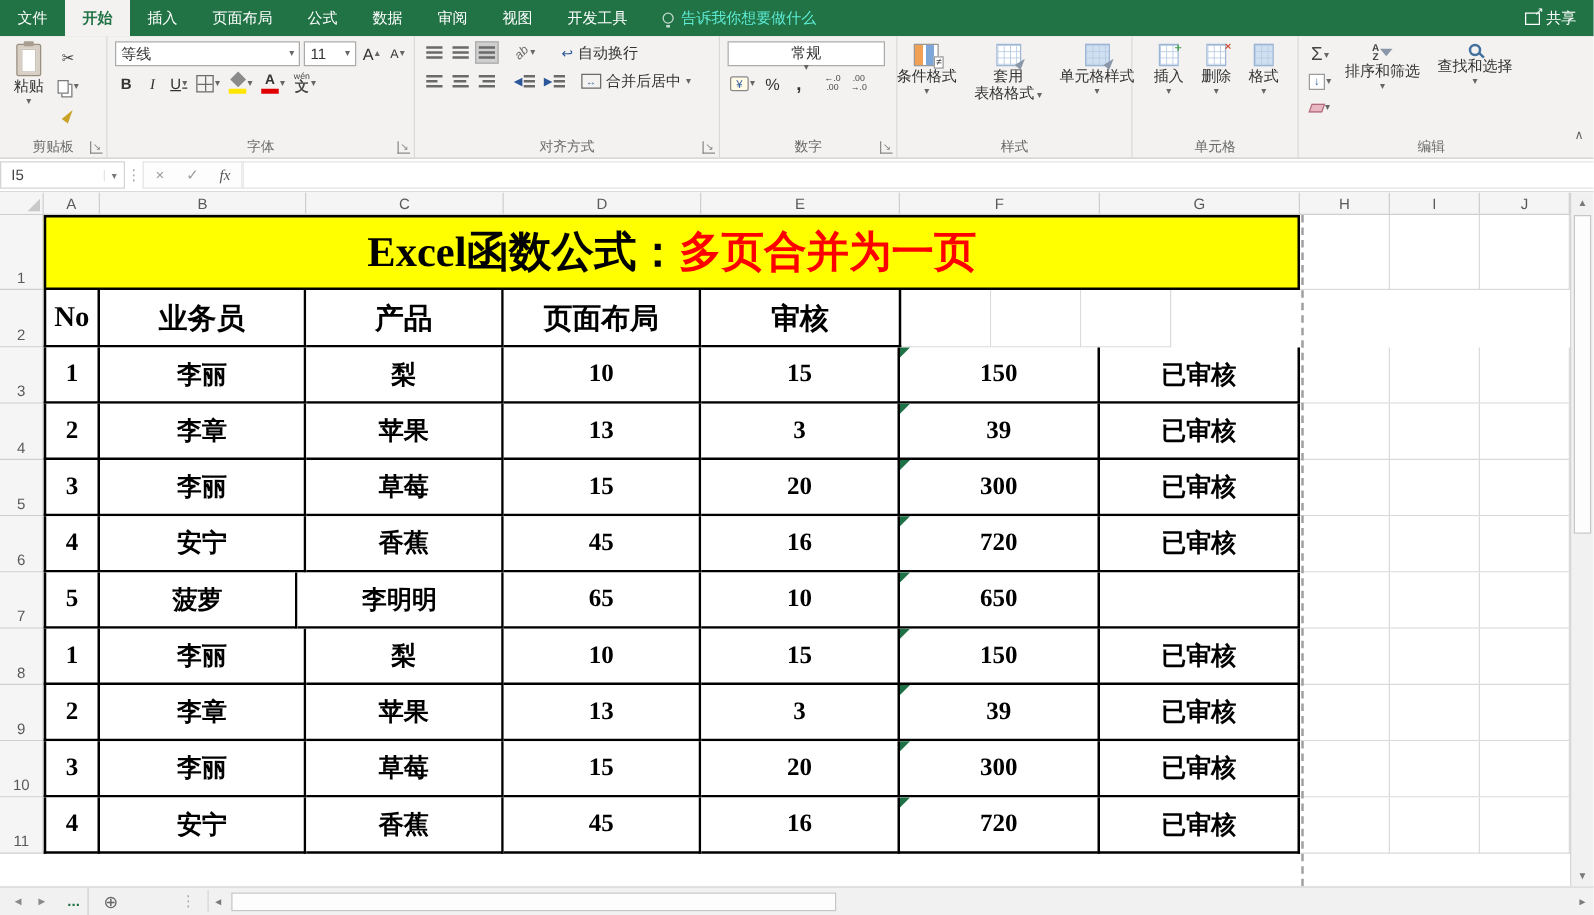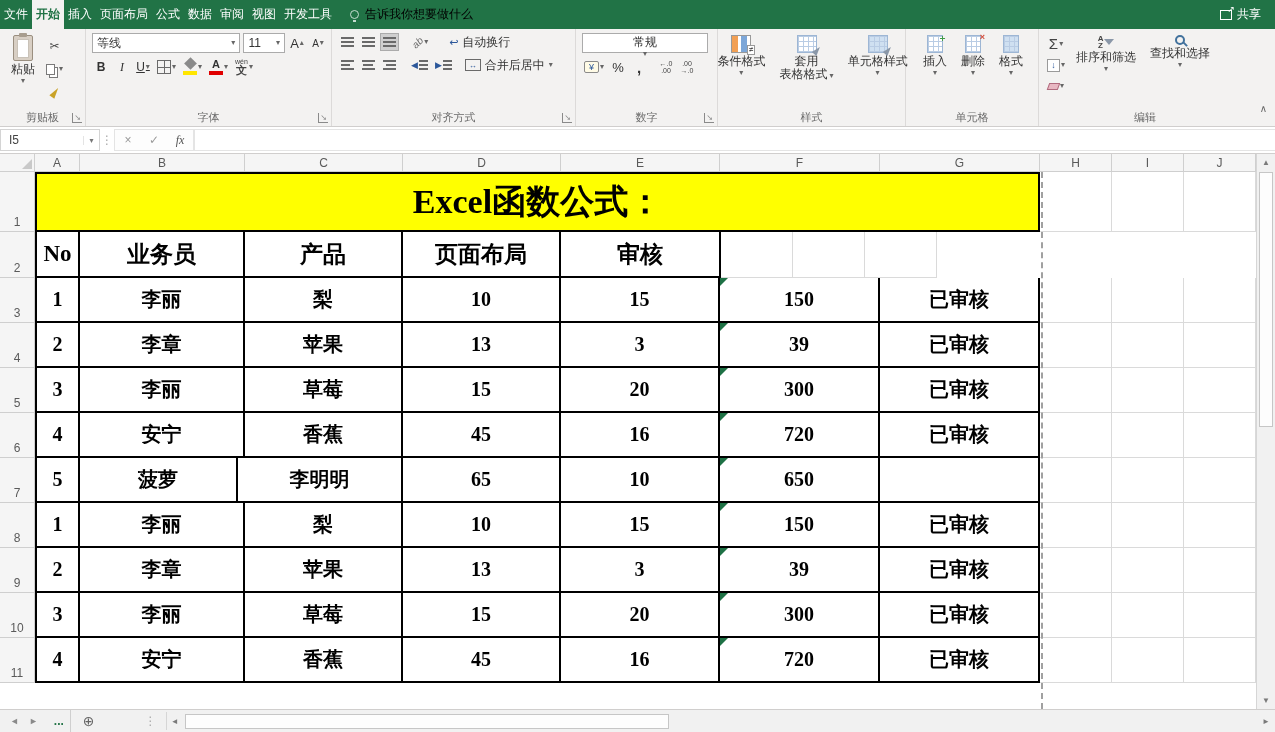--- a/index.html
+++ b/index.html
@@ -5,23 +5,23 @@
   * { box-sizing: border-box; margin: 0; padding: 0; }
   html,body { width:1275px; height:732px; overflow:hidden;
     font-family:"Liberation Sans","DejaVu Sans",sans-serif; }
   .app { position:relative; width:1275px; height:732px; background:#fff;
     display:flex; flex-direction:column; }
 
   
   .menubar { height:29px; background:#217346; display:flex; align-items:stretch;
     color:#fff; font-size:12px; flex:0 0 auto; }
   .mtabs { display:flex; }
-  .mtab { padding:0 4px; display:flex; align-items:center; cursor:default; white-space:nowrap; }
+  .mtab { padding:0 14px; display:flex; align-items:center; cursor:default; white-space:nowrap; }
   .mtab.active { background:#f3f2f1; color:#217346; font-weight:bold; }
-  .tellme { display:flex; align-items:center; gap:6px; padding:0 14px; color:#000000; }
+  .tellme { display:flex; align-items:center; gap:6px; padding:0 14px; color:#5eead4; }
   .bulb { width:9px; height:9px; border:1px solid #c5dcd0; border-radius:50%; position:relative; }
   .bulb::after { content:""; position:absolute; left:2px; right:2px; bottom:-4px; height:2px; background:#c5dcd0; }
   .share { margin-left:auto; display:flex; align-items:center; gap:5px; padding:0 14px; }
   .share-ic { width:12px; height:10px; border:1px solid #fff; position:relative; }
   .share-ic::after { content:"↗"; position:absolute; top:-7px; right:-4px; font-size:9px; color:#fff; }
 
   
   .ribbon { height:98px; background:#f3f2f1; border-bottom:1px solid #d0cecd;
     display:flex; flex:0 0 auto; position:relative; font-size:12px; color:#333; }
   .rgroup { position:relative; border-right:1px solid #dcdad9; padding:4px 4px 16px 6px;
@@ -509,20 +509,21 @@
         <div class="ch" style="width: 160px;">G</div>
         <div class="ch" style="width: 72px;">H</div>
         <div class="ch" style="width: 72px;">I</div>
         <div class="ch" style="width: 72px;">J</div>
       </div>
     <div id="rows">
         <div class="grow" style="height: 60px;">
           <div class="rownum">1</div>
           <div class="cell first titlecell" style="width: 1005px;">
             <span>Excel函数公式：</span>
+            <span class="red">多页合并为一页</span>
           </div>
           <div class="ecell" style="width: 72px;"></div>
           <div class="ecell" style="width: 72px;"></div>
           <div class="ecell" style="width: 72px;"></div>
         </div>
         <div class="grow" style="height: 46px;">
           <div class="rownum">2</div>
           <div class="cell hcell first" style="width: 45px;">No</div>
           <div class="cell hcell" style="width: 165px;">业务员</div>
           <div class="cell hcell" style="width: 158px;">产品</div>

